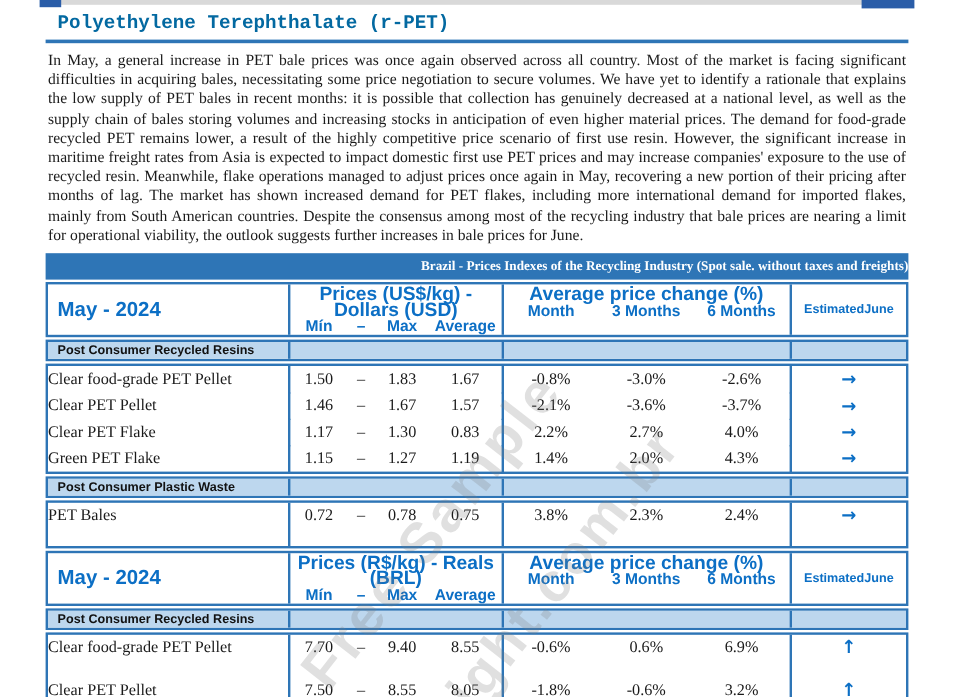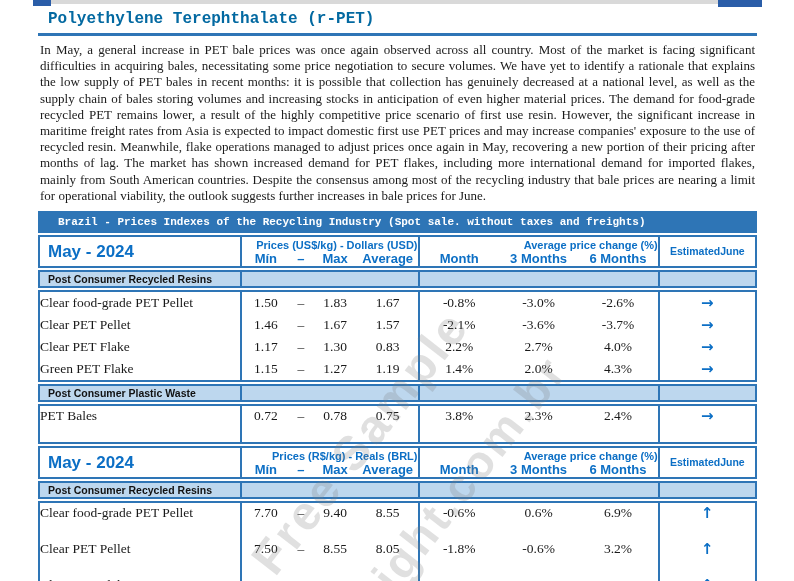--- a/index.html
+++ b/index.html
@@ -34,37 +34,38 @@
     margin:6px 39px 0 40px;
     font-size:13px;line-height:16.2px;
     text-align:justify;
   }
 
   .tablewrap{margin:7px 37px 0 38px;position:relative;}
 
   .tbar{
     height:22px;line-height:22px;
     background:var(--blue);color:#ffffff;
-    font-family:Liberation Mono, monospace;
+    font-family:Liberation Serif, serif;
     font-weight:bold;font-size:11px;
     padding-left:20px;
+    text-align:right;
   }
 
   .tblock{border:2px solid var(--blue);margin-top:2px;background:#fff;}
 
   .grid{display:grid;grid-template-columns:28% 24.8% 33.6% 13.6%;}
   .vb{border-left:2px solid var(--blue);}
 
   
   .hcell{
     font-family:"Liberation Sans", sans-serif;
     font-weight:bold;color:var(--hblue);
     text-align:center;padding:2px 0 1px 0;
   }
-  .hcell .l1{font-size:11px;line-height:13px;display:block;text-align:right;}
+  .hcell .l1{font-size:16px;line-height:13px;display:block;}
   .hcell .l2{font-size:13px;line-height:13px;display:flex;}
   .period{
     display:flex;align-items:center;text-align:left;
     padding-left:8px;font-size:17px;
     font-family:"Liberation Sans", sans-serif;font-weight:bold;color:var(--hblue);
   }
   .psub span{display:inline-block;text-align:center;}
   .ps1{width:27%;} .ps2{width:13%;} .ps3{width:26%;} .ps4{width:34%;}
   .csub span{display:inline-block;width:33.33%;text-align:center;}
   .est{

